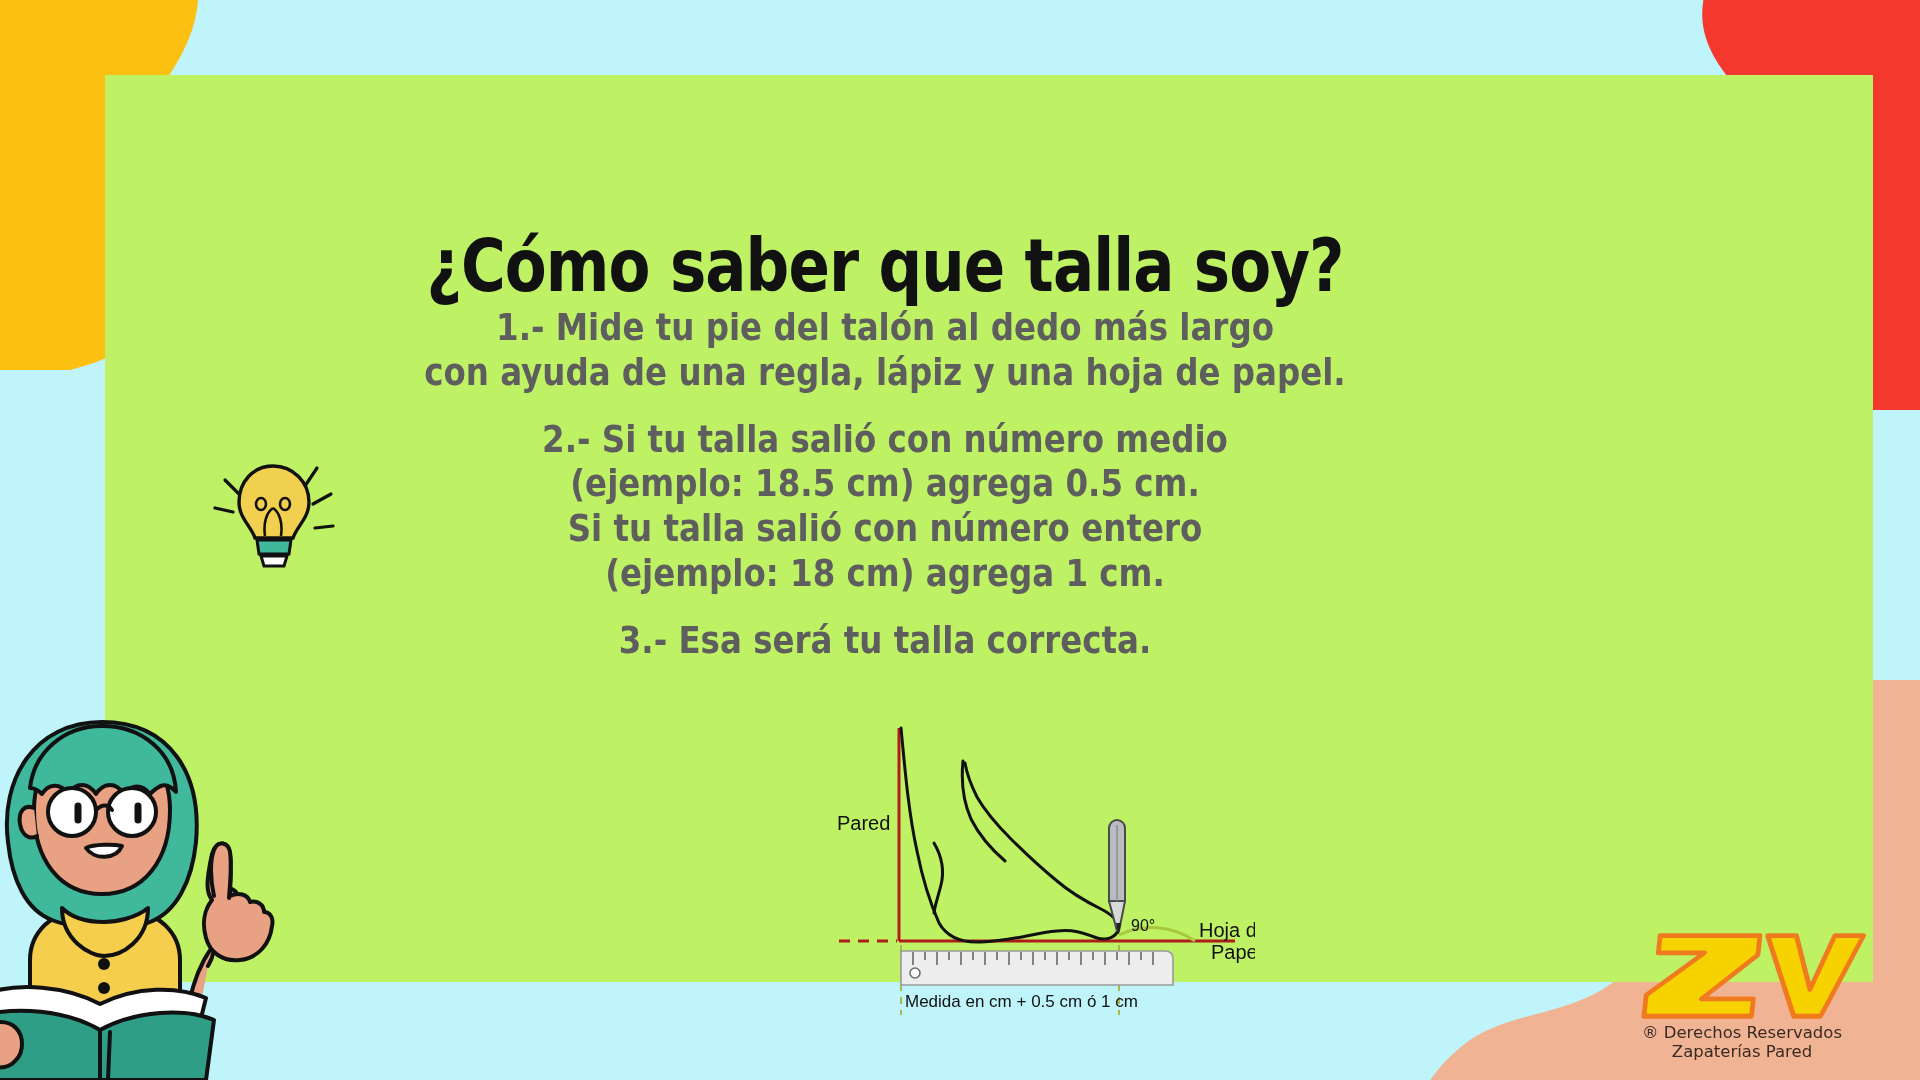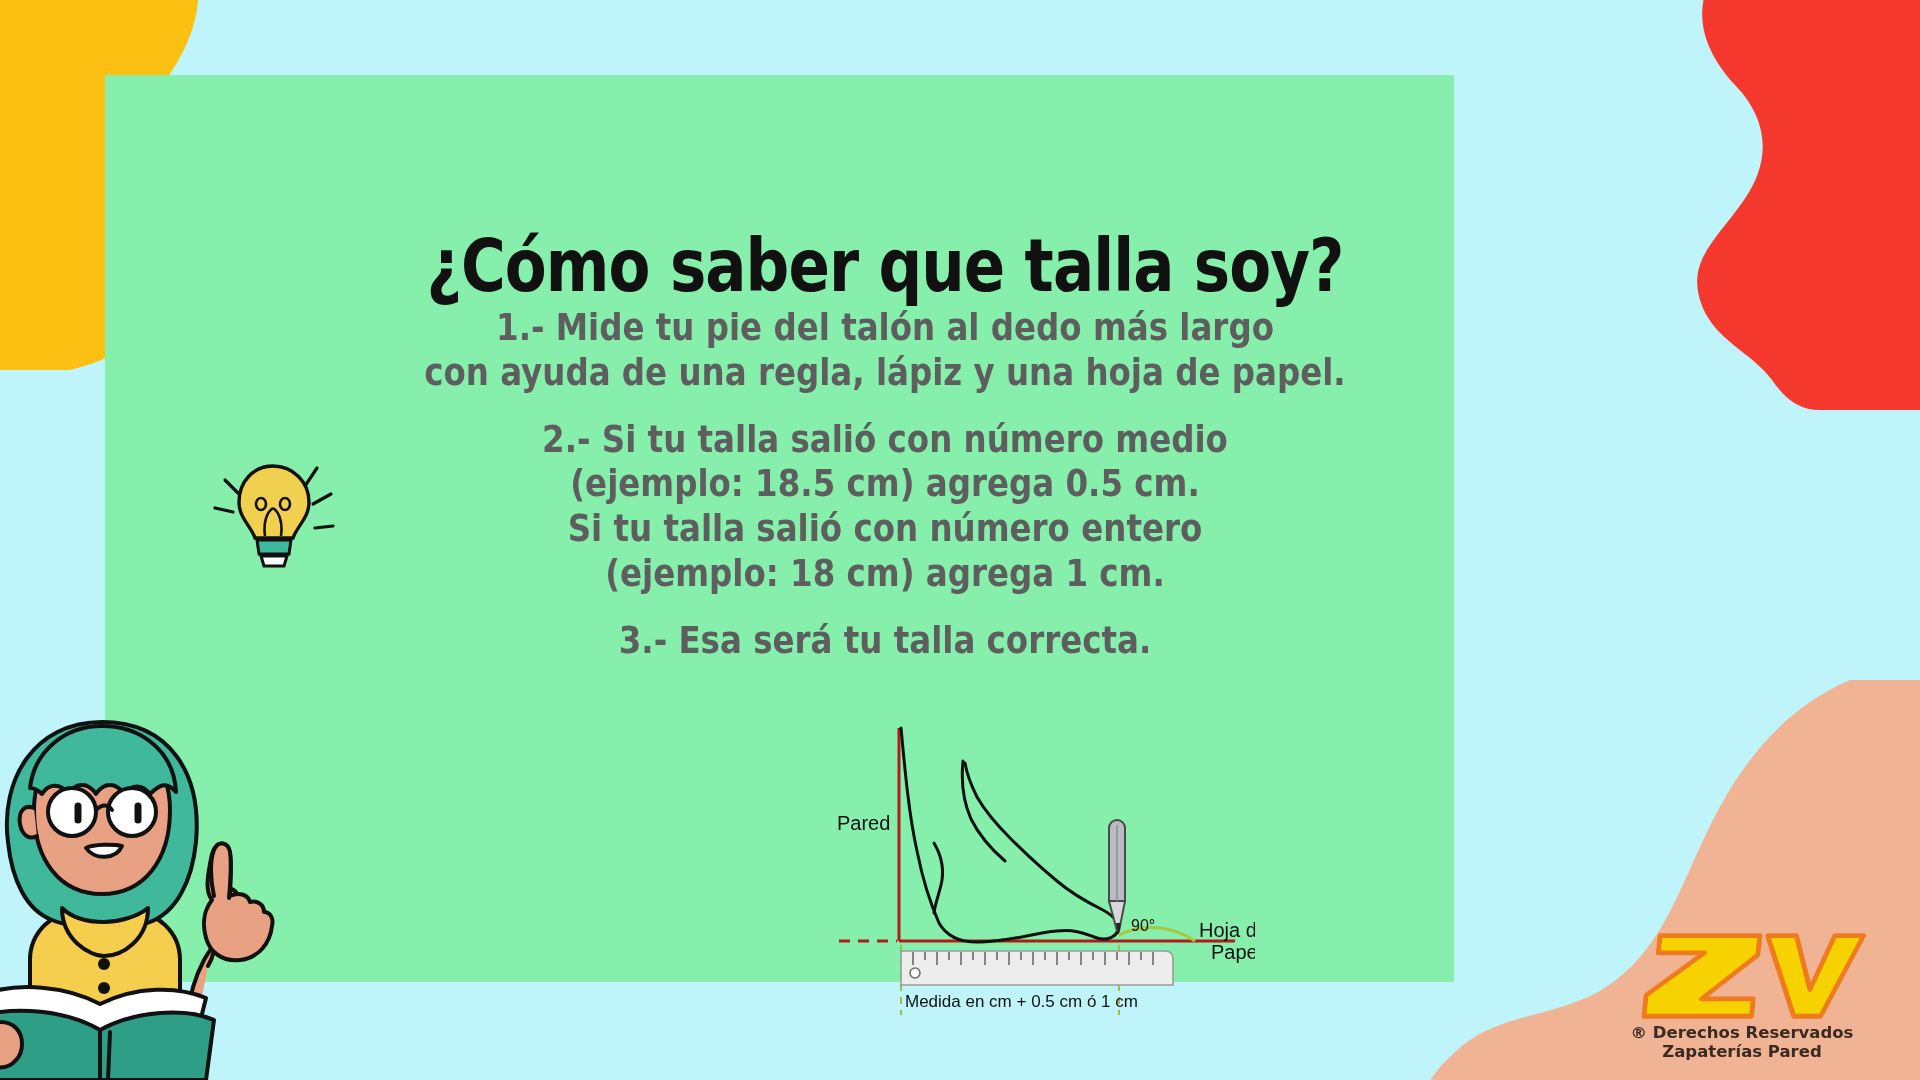--- a/index.html
+++ b/index.html
@@ -12,22 +12,22 @@
   #stage{position:absolute;inset:0;width:1920px;height:1080px;overflow:hidden;}
 
   
   .blob{position:absolute;}
   #blob-yellow{left:-40px;top:-60px;width:300px;height:430px;}
   #blob-red{right:-30px;top:-30px;width:330px;height:440px;}
   #blob-peach{right:-20px;bottom:-20px;width:520px;height:420px;}
 
   
   #panel{
-    position:absolute;left:105px;top:75px;width:1349px;height:907px;
-    background:#86efac;
+    position:absolute;left:105px;top:75px;width:1768px;height:907px;
+    background:#bef264;
   }
 
   
   #title{
     position:absolute;left:0;top:105px;width:1560px;text-align:center;
     font-size:73px;font-weight:bold;color:#111111;
     font-family:"DejaVu Sans Condensed","Liberation Sans Narrow","Liberation Sans",sans-serif;
     letter-spacing:-1px;line-height:1;
     transform:scaleX(.93);transform-origin:center;
   }
@@ -40,21 +40,21 @@
   #steps .para{margin:0 0 22px 0;}
   #steps .line{display:block;white-space:nowrap;}
 
   
   #diagram{position:absolute;left:730px;top:648px;width:420px;height:330px;}
 
   
   #logo{position:absolute;right:28px;bottom:18px;width:300px;text-align:center;}
   #logo-mark{display:block;height:96px;}
   #logo-text{
-    color:#3A2A22;font-weight:bold;font-size:16.5px;line-height:1.15;
+    color:#3A2A22;font-weight:normal;font-size:16.5px;line-height:1.15;
     font-family:"DejaVu Sans","Liberation Sans",sans-serif;margin-top:2px;
   }
 
   
   #girl{position:absolute;left:-10px;bottom:0;width:310px;height:420px;}
   #bulb{position:absolute;left:205px;top:450px;width:135px;height:135px;}
 </style>
 </head>
 <body>
 

